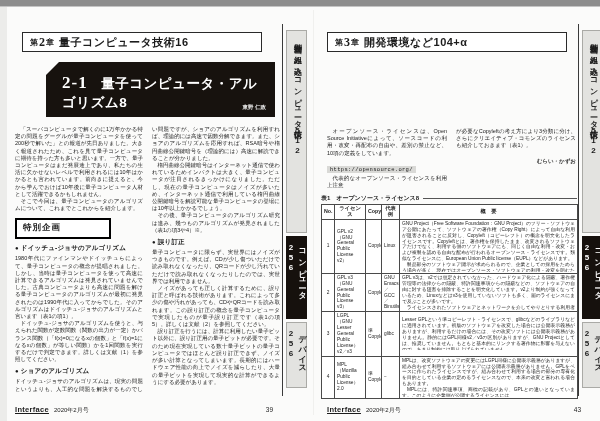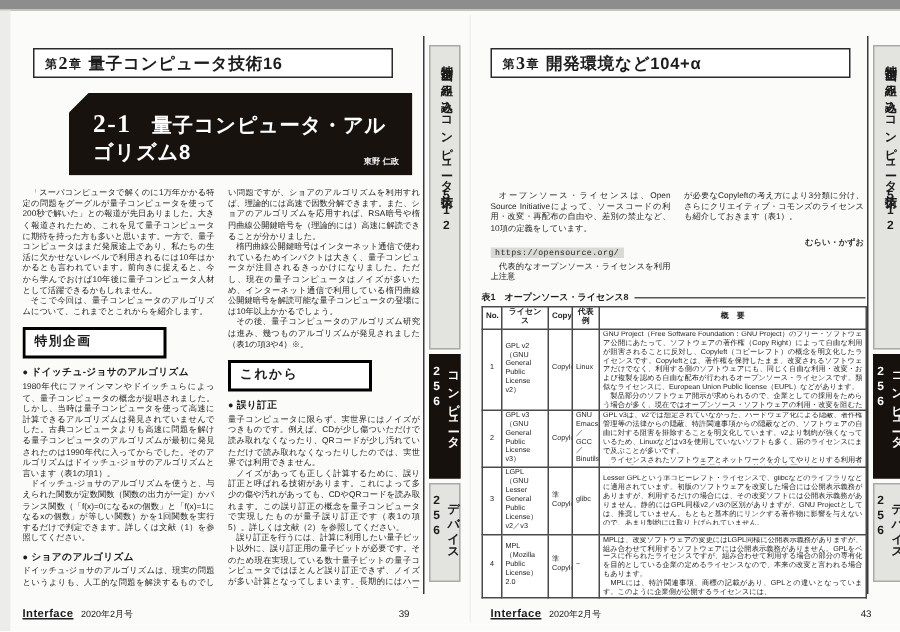--- a/index.html
+++ b/index.html
@@ -94,21 +94,20 @@
       <div class="sub-head"><span class="bullet">●</span> <span>ドイッチュ-ジョサのアルゴリズム</span></div>
       <p>1980年代にファインマンやドイッチュらによって、量子コンピュータの概念が提唱されました。しかし、当時は量子コンピュータを使って高速に計算できるアルゴリズムは発見されていませんでした。古典コンピュータよりも高速に問題を解ける量子コンピュータのアルゴリズムが最初に発見されたのは1990年代に入ってからでした。そのアルゴリズムはドイッチュ-ジョサのアルゴリズムと言います（表1の項1）。</p>
       <p class="indent">ドイッチュ-ジョサのアルゴリズムを使うと、与えられた関数が定数関数（関数の出力が一定）かバランス関数（「f(x)=0になるxの個数」と「f(x)=1になるxの個数」が等しい関数）かを1回関数を実行するだけで判定できます。詳しくは文献（1）を参照してください。</p>
       <div class="sub-head"><span class="bullet">●</span> <span>ショアのアルゴリズム</span></div>
       <p>ドイッチュ-ジョサのアルゴリズムは、現実の問題というよりも、人工的な問題を解決するものでした。現実の問題を解決するアルゴリズムが登場したのは1994年、ショアのアルゴリズムでした（表1の項2）。大きな数の因数分解は古典コンピュータにとって難し</p>
     </div>
     <div class="col">
       <p>い問題ですが、ショアのアルゴリズムを利用すれば、理論的には高速で因数分解できます。また、ショアのアルゴリズムを応用すれば、RSA暗号や楕円曲線公開鍵暗号を（理論的には）高速に解読できることが分かりました。</p>
       <p class="indent">楕円曲線公開鍵暗号はインターネット通信で使われているためインパクトは大きく、量子コンピュータが注目されるきっかけになりました。ただし、現在の量子コンピュータはノイズが多いため、インターネット通信で利用している楕円曲線公開鍵暗号を解読可能な量子コンピュータの登場には10年以上かかるでしょう。</p>
       <p class="indent">その後、量子コンピュータのアルゴリズム研究は進み、幾つものアルゴリズムが発見されました（表1の項3や4）※。</p>
-      <div class="phase-box">これから</div>
       <div class="sub-head"><span class="bullet">●</span> <span>誤り訂正</span></div>
       <p>量子コンピュータに限らず、実世界にはノイズがつきものです。例えば、CDが少し傷ついただけで読み取れなくなったり、QRコードが少し汚れていただけで読み取れなくなったりしたのでは、実世界では利用できません。</p>
       <p class="indent">ノイズがあっても正しく計算するために、誤り訂正と呼ばれる技術があります。これによって多少の傷や汚れがあっても、CDやQRコードを読み取れます。この誤り訂正の概念を量子コンピュータで実現したものが量子誤り訂正です（表1の項5）。詳しくは文献（2）を参照してください。</p>
       <p class="indent">誤り訂正を行うには、計算に利用したい量子ビット以外に、誤り訂正用の量子ビットが必要です。そのため現在実現している数十量子ビットの量子コンピュータではほとんど誤り訂正できず、ノイズが多い計算となってしまいます。長期的にはハードウェア性能の向上でノイズを減らしたり、大量の量子ビットを実現して現実的な計算ができるようにする必要があります。</p>
     </div>
   </div>
 
   <div class="side-rule" style="left:282px; top:24px; height:372px;"></div>
   <div class="sidebar" style="left:286px; top:30px;">
     <div class="tab gray" style="height:203px;">特別企画　組み込みコンピュータ技術512</div>

